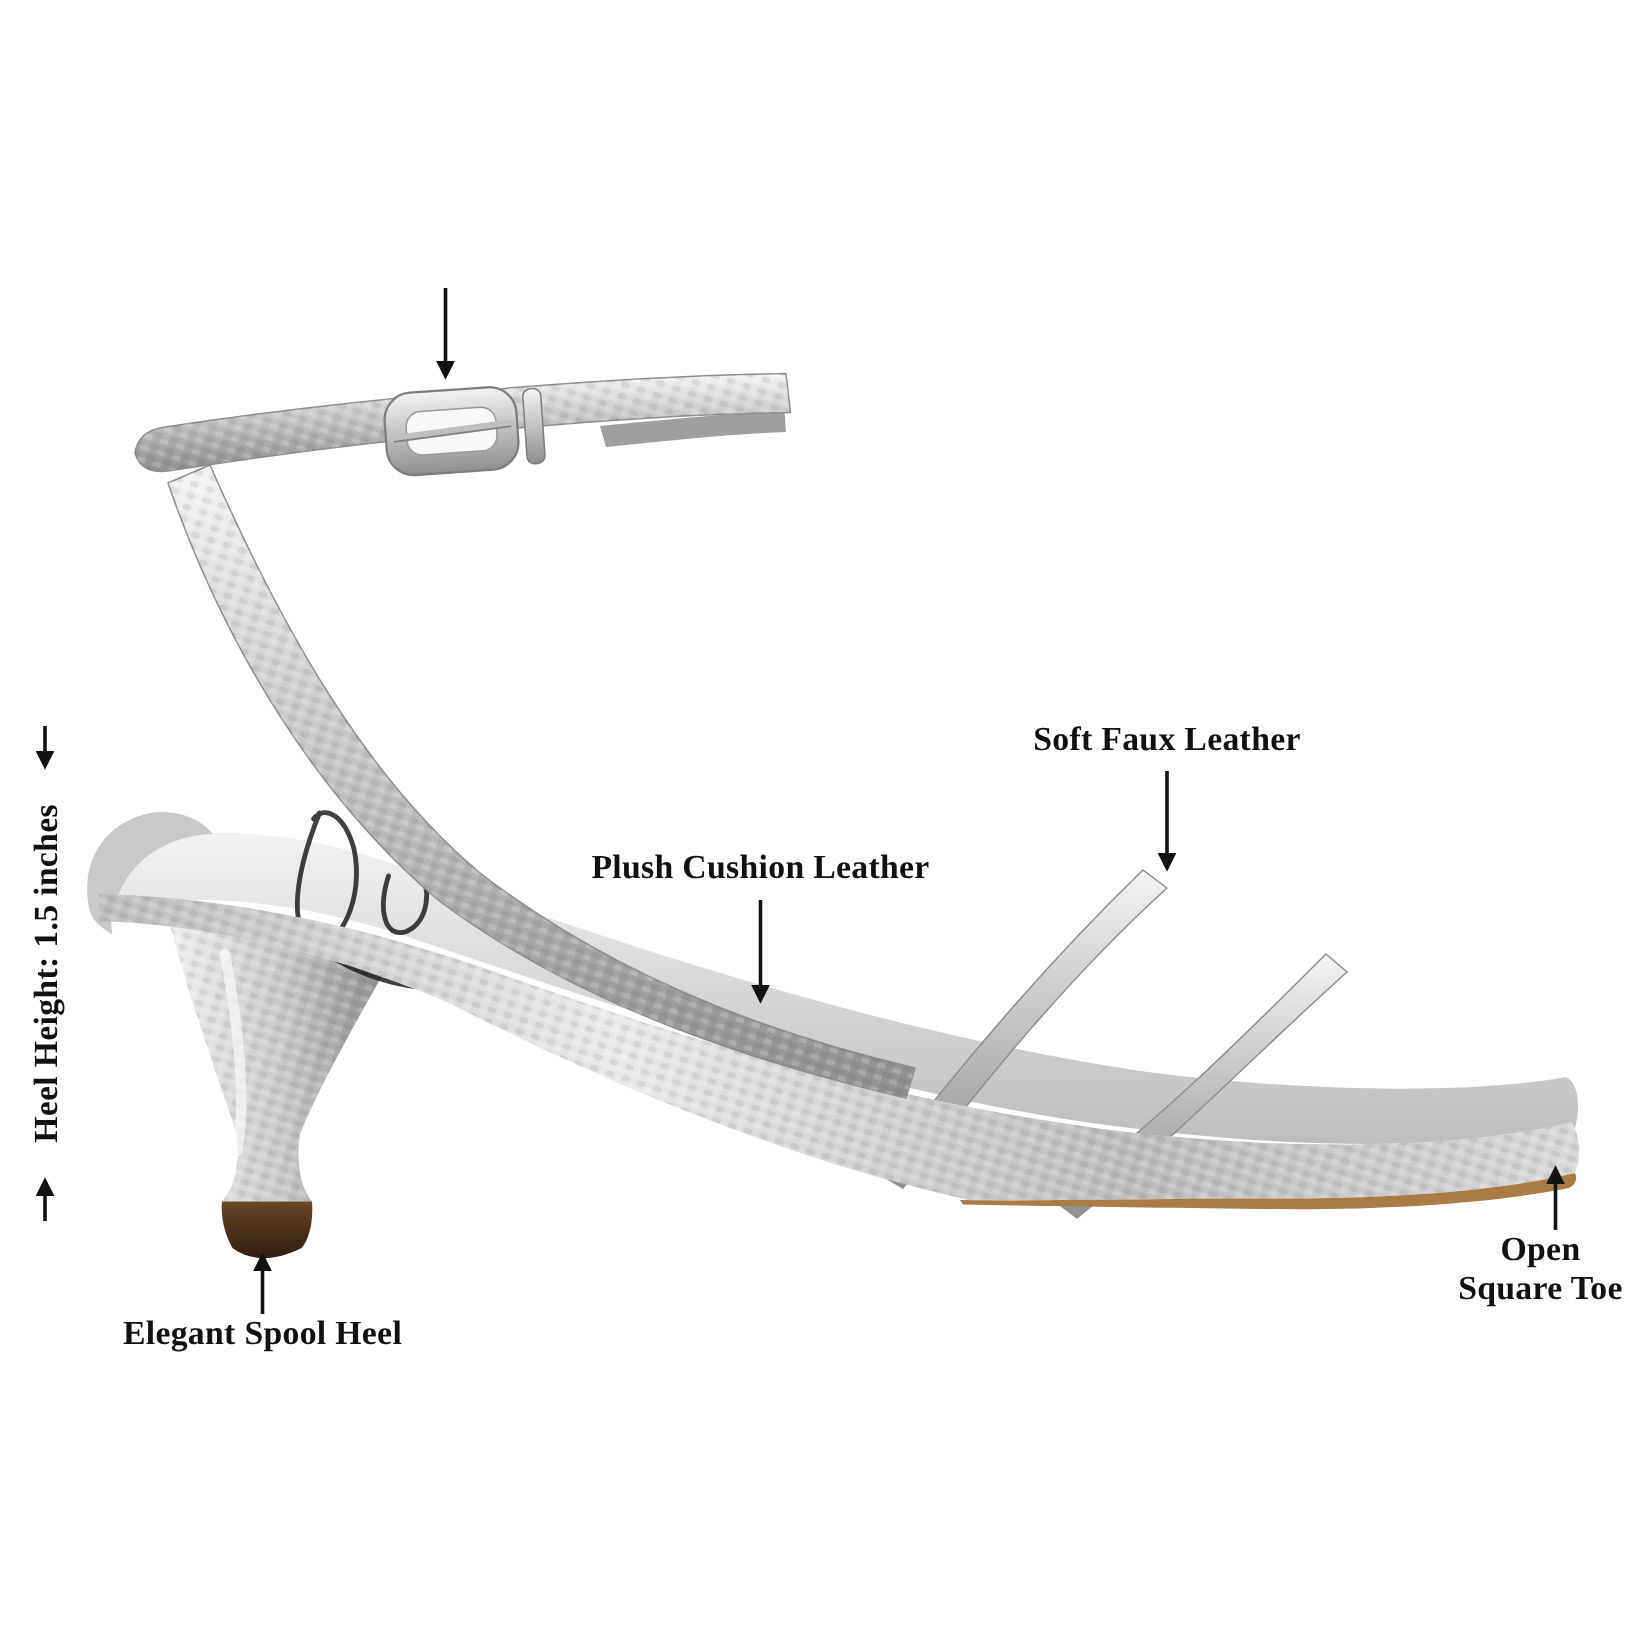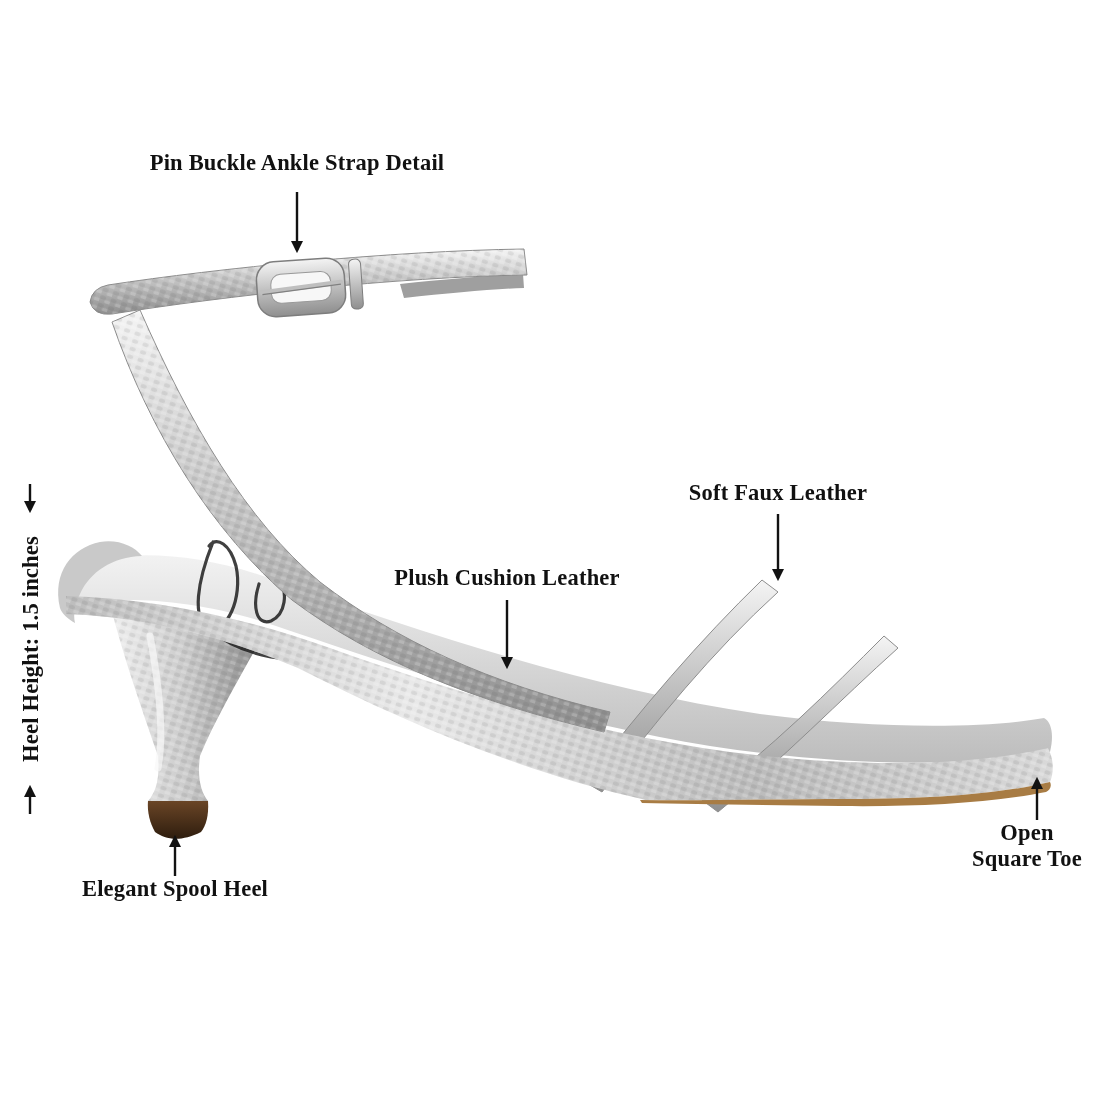--- a/index.html
+++ b/index.html
@@ -121,21 +121,20 @@
       <line x1="297" y1="192" x2="297" y2="250" marker-end="url(#arrow)"></line>
       <line x1="778" y1="514" x2="778" y2="578" marker-end="url(#arrow)"></line>
       <line x1="507" y1="600" x2="507" y2="666" marker-end="url(#arrow)"></line>
       <line x1="175" y1="876" x2="175" y2="838" marker-end="url(#arrow)"></line>
       <line x1="1037" y1="820" x2="1037" y2="780" marker-end="url(#arrow)"></line>
       <line x1="30" y1="484" x2="30" y2="510" marker-end="url(#arrow)"></line>
       <line x1="30" y1="814" x2="30" y2="788" marker-end="url(#arrow)"></line>
     </g>
   </svg>
 
-  <div class="label" id="lbl-ankle">Pin Buckle Ankle Strap Detail</div>
   <div class="label" id="lbl-faux">Soft Faux Leather</div>
   <div class="label" id="lbl-insoles">Plush Cushion Leather</div>
   <div class="label" id="lbl-spool">Elegant Spool Heel</div>
   <div class="label" id="lbl-toe">
     <span>Open</span>
     <span>Square Toe</span>
   </div>
   <div id="lbl-heel-height">Heel Height: 1.5 inches</div>
 
 </div>

